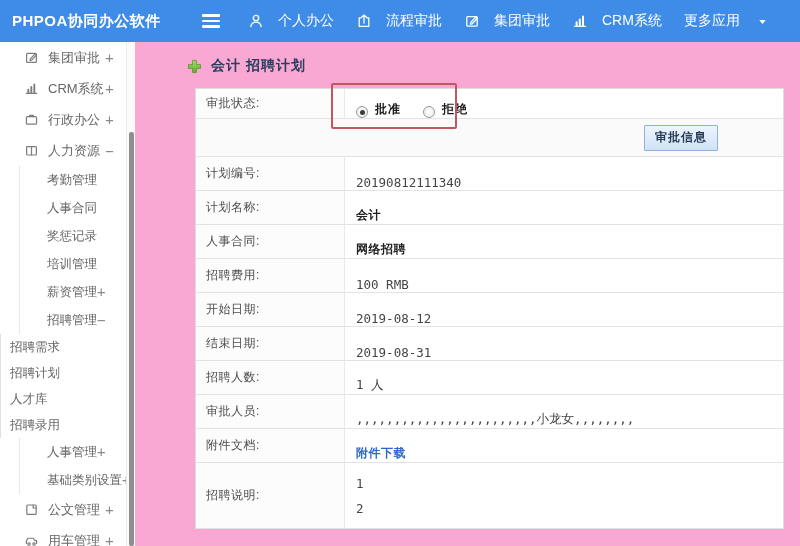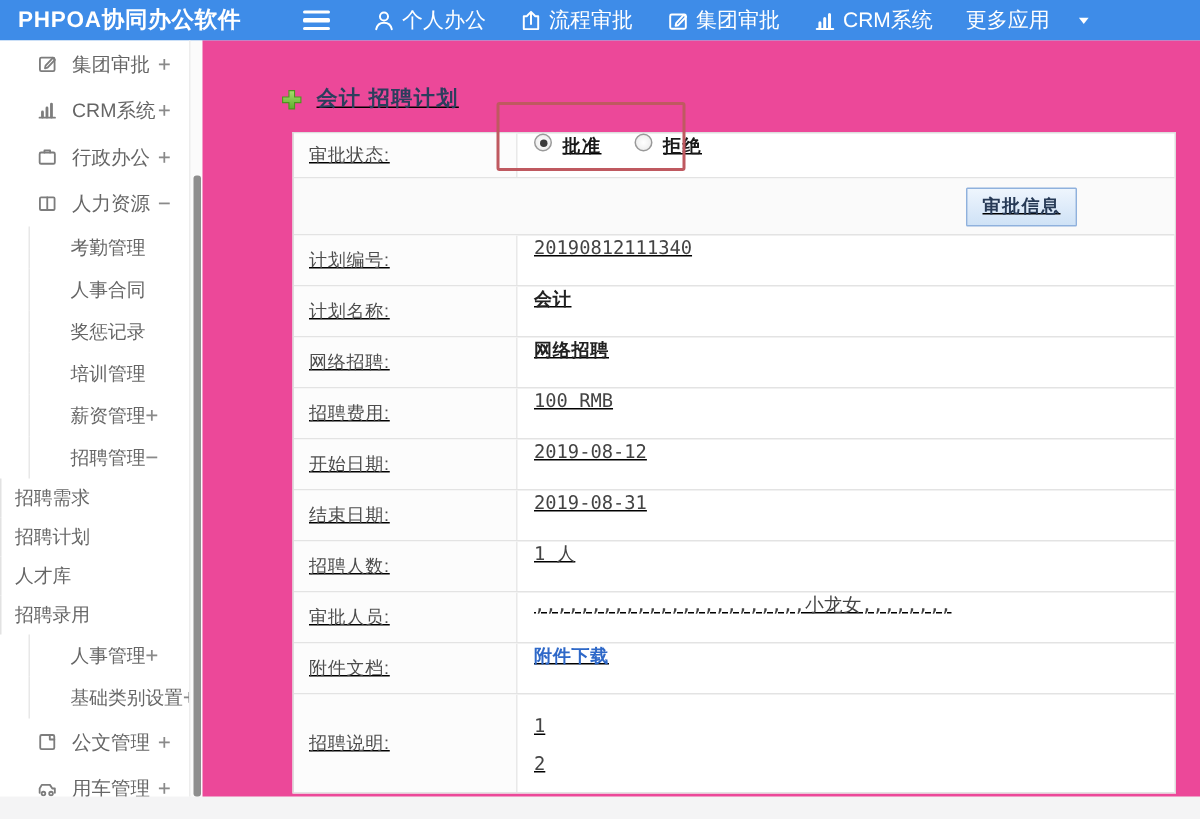--- a/index.html
+++ b/index.html
@@ -1,53 +1,53 @@
 <!DOCTYPE html>
 <html><head>
 <meta charset="utf-8">
 <style>
   * { margin:0; padding:0; box-sizing:border-box; }
   html,body { width:800px; height:546px; overflow:hidden; background:#f4f4f5;
     font-family:"Liberation Sans","DejaVu Sans",sans-serif; }
 
   
-  .topbar { height:27px; background:#3e8ce8; display:flex; align-items:center; color:#fff; }
+  .topbar { height:42px; background:#3e8ce8; display:flex; align-items:center; color:#fff; }
   .brand { margin-left:12px; width:176px; font-size:15px; font-weight:bold; letter-spacing:0.5px; white-space:nowrap; }
   .hamburger { margin-left:14px; width:20px; display:flex; flex-direction:column; gap:3px; cursor:pointer; }
   .hamburger span { display:block; height:2.6px; width:18px; background:#fff; border-radius:1px; }
   .topnav { display:flex; align-items:center; margin-left:26px; gap:22px; }
-  .nav-item { display:flex; align-items:center; gap:4px; font-size:14px; cursor:pointer; white-space:nowrap; }
+  .nav-item { display:flex; align-items:center; gap:14px; font-size:14px; cursor:pointer; white-space:nowrap; }
   .nav-item svg { display:block; }
   .caret { margin-left:-6px; display:flex; align-items:center; }
 
   
   .layout { display:flex; height:504px; }
   .sidebar { width:138px; background:#fff; padding-top:0; overflow:hidden; position:relative; }
   .scrollstrip { width:10px; background:#fbfbfb; border-left:1px solid #ededed; position:relative; }
   .scroll-thumb { position:absolute; left:2px; top:90px; bottom:0; width:5px; background:#8e8e8e; border-radius:2px; }
 
   .side-item { display:flex; align-items:center; color:#666; cursor:pointer; position:relative; white-space:nowrap; }
   .side-item .ico { width:15px; margin-right:9px; display:flex; color:#7d7d7d; }
   .side-item .expand { margin-left:auto; color:#8a8a8a; font-size:14px; font-family:"DejaVu Sans Mono",monospace; }
   .lvl1 { height:31px; padding:0 12px 0 24px; font-size:13px; }
   .lvl2 { height:28px; padding:0 26px 0 27px; font-size:12.5px; border-left:1px solid #e8e8e8; margin-left:19px; }
   .lvl3 { height:26px; padding:0 12px 0 9px; font-size:12.5px; border-left:1px solid #e2e2e2; }
 
   
-  .main { flex:1; background:#ec4899; position:relative; padding:29px 0 0 52px;text-decoration:underline; }
+  .main { flex:1; background:#f9a8d4; position:relative; padding:14px 0 0 52px; }
   .page-title { display:flex; align-items:center; gap:9px; height:20px; }
   .page-title svg { display:block; }
   .title-text { font-size:14px; font-weight:bold; color:#2c3e5d; letter-spacing:1px; }
 
   .detail-table { margin:12px 16px 0 8px; width:589px; background:#fff;
     border:1px solid #ddd; border-bottom:none; }
   .row { display:flex; border-bottom:1px solid #e3e3e3; }
   .cell-label { width:149px; flex:none; padding-left:10px; display:flex; align-items:center;
     font-size:12px; color:#4d4d4d; background:#fcfcfc; border-right:1px solid #e9e9e9; letter-spacing:0.5px; }
-  .cell-value { flex:1; padding-left:11px; display:flex; align-items:flex-start; font-size:12px; color:#333; }
+  .cell-value { flex:1; padding-left:11px; display:flex; align-items:flex-end; font-size:12px; color:#333; }
   .row-field { height:34px; }
   .row-radio { height:30px; }
   .row-button { height:38px; justify-content:flex-end; align-items:center; padding-right:65px; background:#fafafa; }
   .row-tall { height:66px;justify-content:space-between; }
   .row-tall .cell-value { flex-direction:column; align-items:flex-start; justify-content:center; gap:10px; }
   .mono { font-family:"DejaVu Sans Mono",monospace; font-size:12.5px; color:#444; }
   .boldval { font-weight:bold; color:#222; letter-spacing:0.5px; }
   .linkval { color:#2e68c8; font-weight:bold; cursor:pointer; letter-spacing:0.5px; }
 
   .radio { width:12px; height:12px; border:1px solid #999; border-radius:50%;
@@ -268,21 +268,21 @@
               <span class="mono">20190812111340</span>
             </div>
           </div>
           <div class="row row-field">
             <div class="cell-label">计划名称:</div>
             <div class="cell-value">
               <span class="boldval">会计</span>
             </div>
           </div>
           <div class="row row-field">
-            <div class="cell-label">网络招聘:</div>
+            <div class="cell-label">人事合同:</div>
             <div class="cell-value">
               <span class="boldval">网络招聘</span>
             </div>
           </div>
           <div class="row row-field">
             <div class="cell-label">招聘费用:</div>
             <div class="cell-value">
               <span class="mono">100 RMB</span>
             </div>
           </div>

